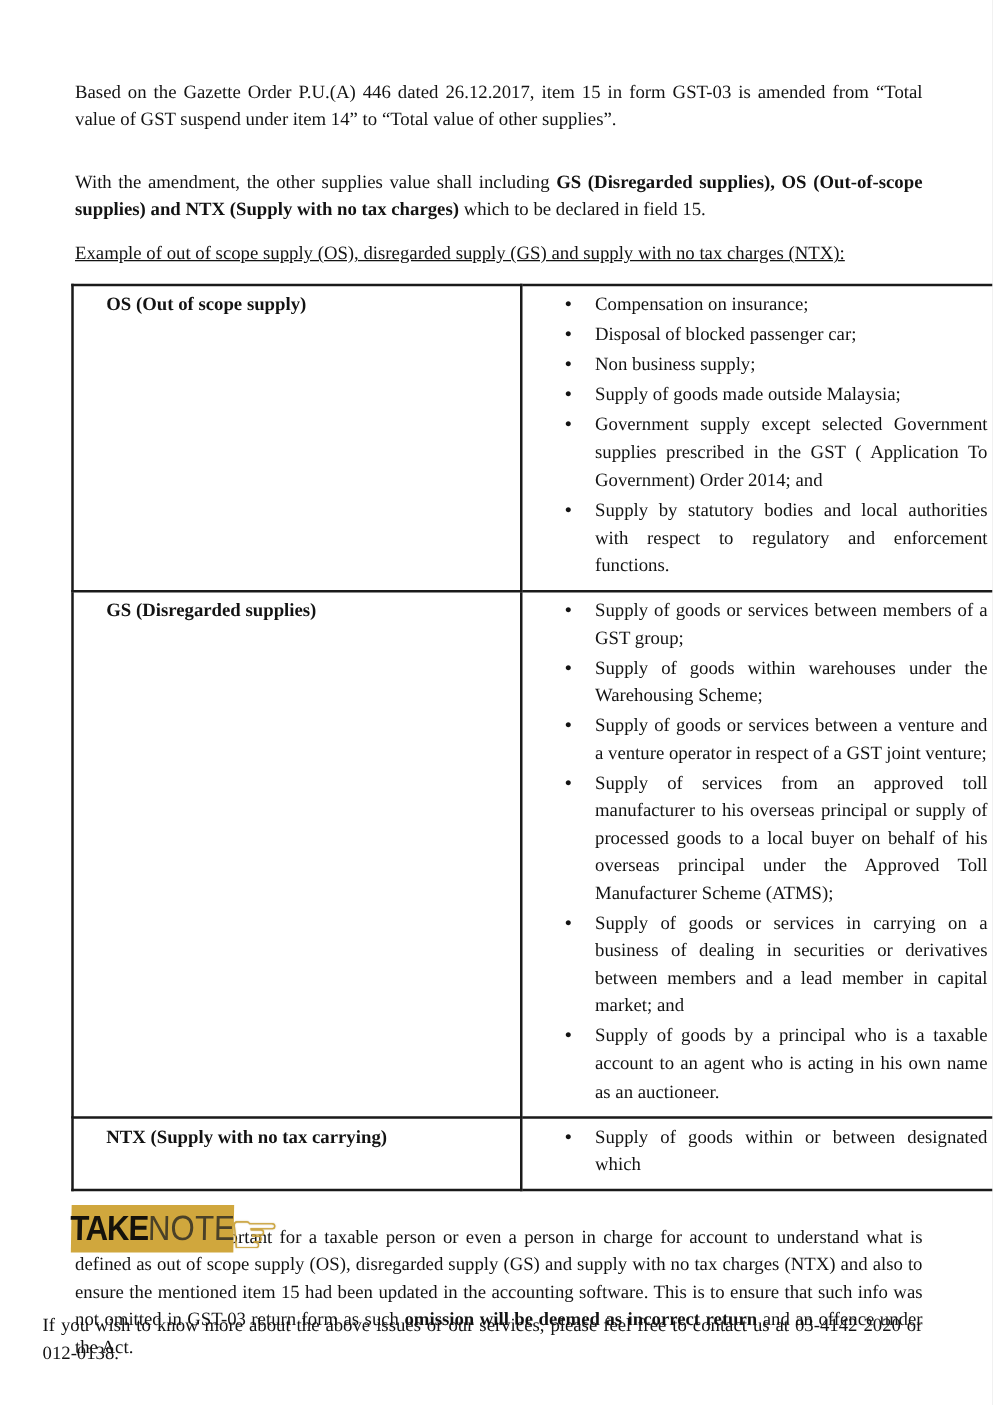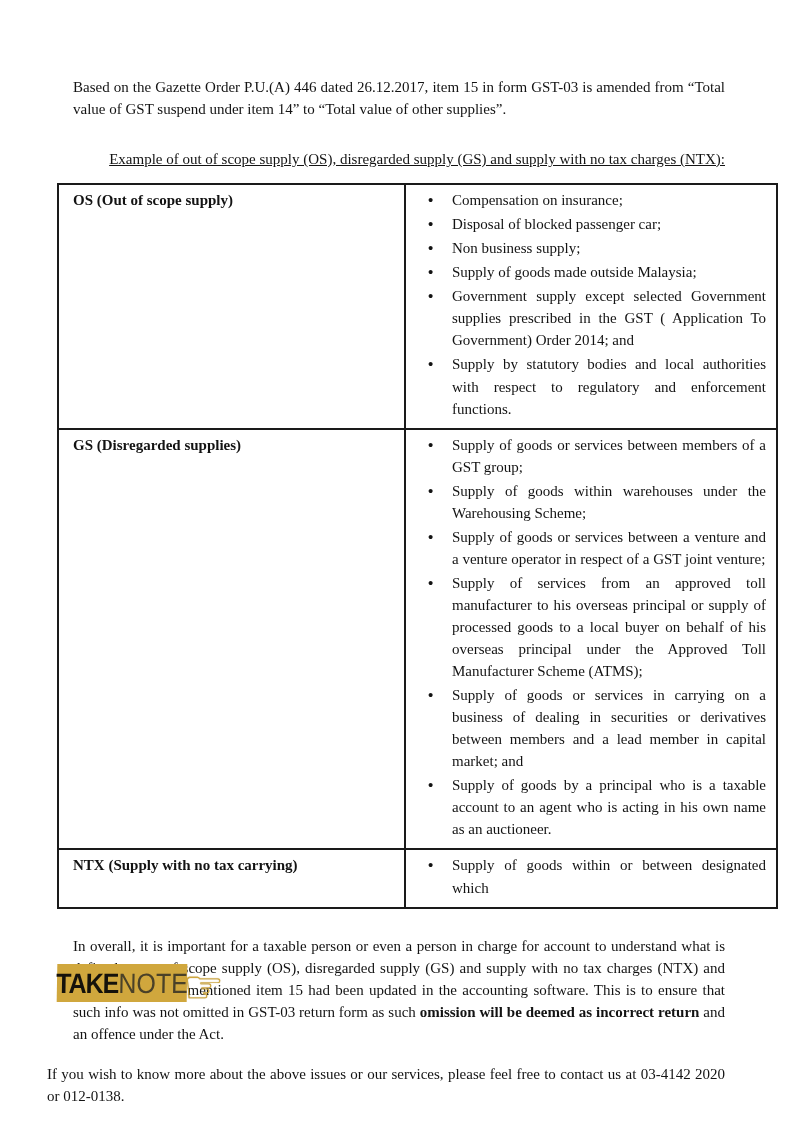--- a/index.html
+++ b/index.html
@@ -6,41 +6,41 @@
   .page{
     position:relative;
     width:794px;height:1124px;
     margin:0 auto;
     background:#ffffff;
     font-family:"Liberation Serif","DejaVu Serif",serif;
     font-size:15px;line-height:1.47;color:#131313;
     overflow:hidden;
   }
   .content{position:absolute;left:60px;right:56px;top:63px;}
-  p{margin:13px;}
+  p{margin:0;}
   .para{text-align:justify;}
   .intro{margin-bottom:28px;}
   .section-heading{
     font-weight:bold;text-decoration:underline;
     margin:0 0 14px 0;
   }
   .commentary-para{margin-bottom:13px;}
-  .example-heading{text-decoration:underline;margin-bottom:13px;text-align:right;}
+  .example-heading{text-decoration:underline;margin-bottom:13px;}
   b,.bold{font-weight:bold;}
 
   table.supply-table{
     border-collapse:collapse;
     width:667px;
     margin-left:-3px;
     table-layout:fixed;
   }
   .supply-table td{
     border:2px solid #1a1a1a;
     vertical-align:top;
-    padding:4px 10px 6px 14px;
+    padding:4px 10px 6px 26px;
   }
   .supply-table td.cell-label{width:321px;font-weight:bold;}
   .supply-table td.cell-items{width:346px;}
   .supply-table tr.row-os  td{height:192px;}
   .supply-table tr.row-gs  td{height:348px;}
   .supply-table ul{margin:0;padding:0;list-style:none;}
   .supply-table li{
     position:relative;
     padding-left:32px;
     text-align:justify;
@@ -95,20 +95,21 @@
 </style>
 </head>
 <body>
 
 <div class="page">
   <div class="content">
 
     <p class="para intro">Based on the Gazette Order P.U.(A) 446 dated 26.12.2017, item 15 in form GST-03 is amended from “Total value of GST suspend under item 14” to “Total value of other supplies”.</p>
 
 
+    <p class="para commentary-para"><span>With the amendment, the other supplies value shall including </span><b>GS (Disregarded supplies), OS (Out-of-scope supplies) and NTX (Supply with no tax charges)</b><span> which to be declared in field 15.</span></p>
 
     <p class="example-heading">Example of out of scope supply (OS), disregarded supply (GS) and supply with no tax charges (NTX):</p>
 
     <table class="supply-table">
       <tbody>
           <tr class="row-os">
             <td class="cell-label">OS (Out of scope supply)</td>
             <td class="cell-items">
               <ul>
                 <li>Compensation on insurance;</li>

